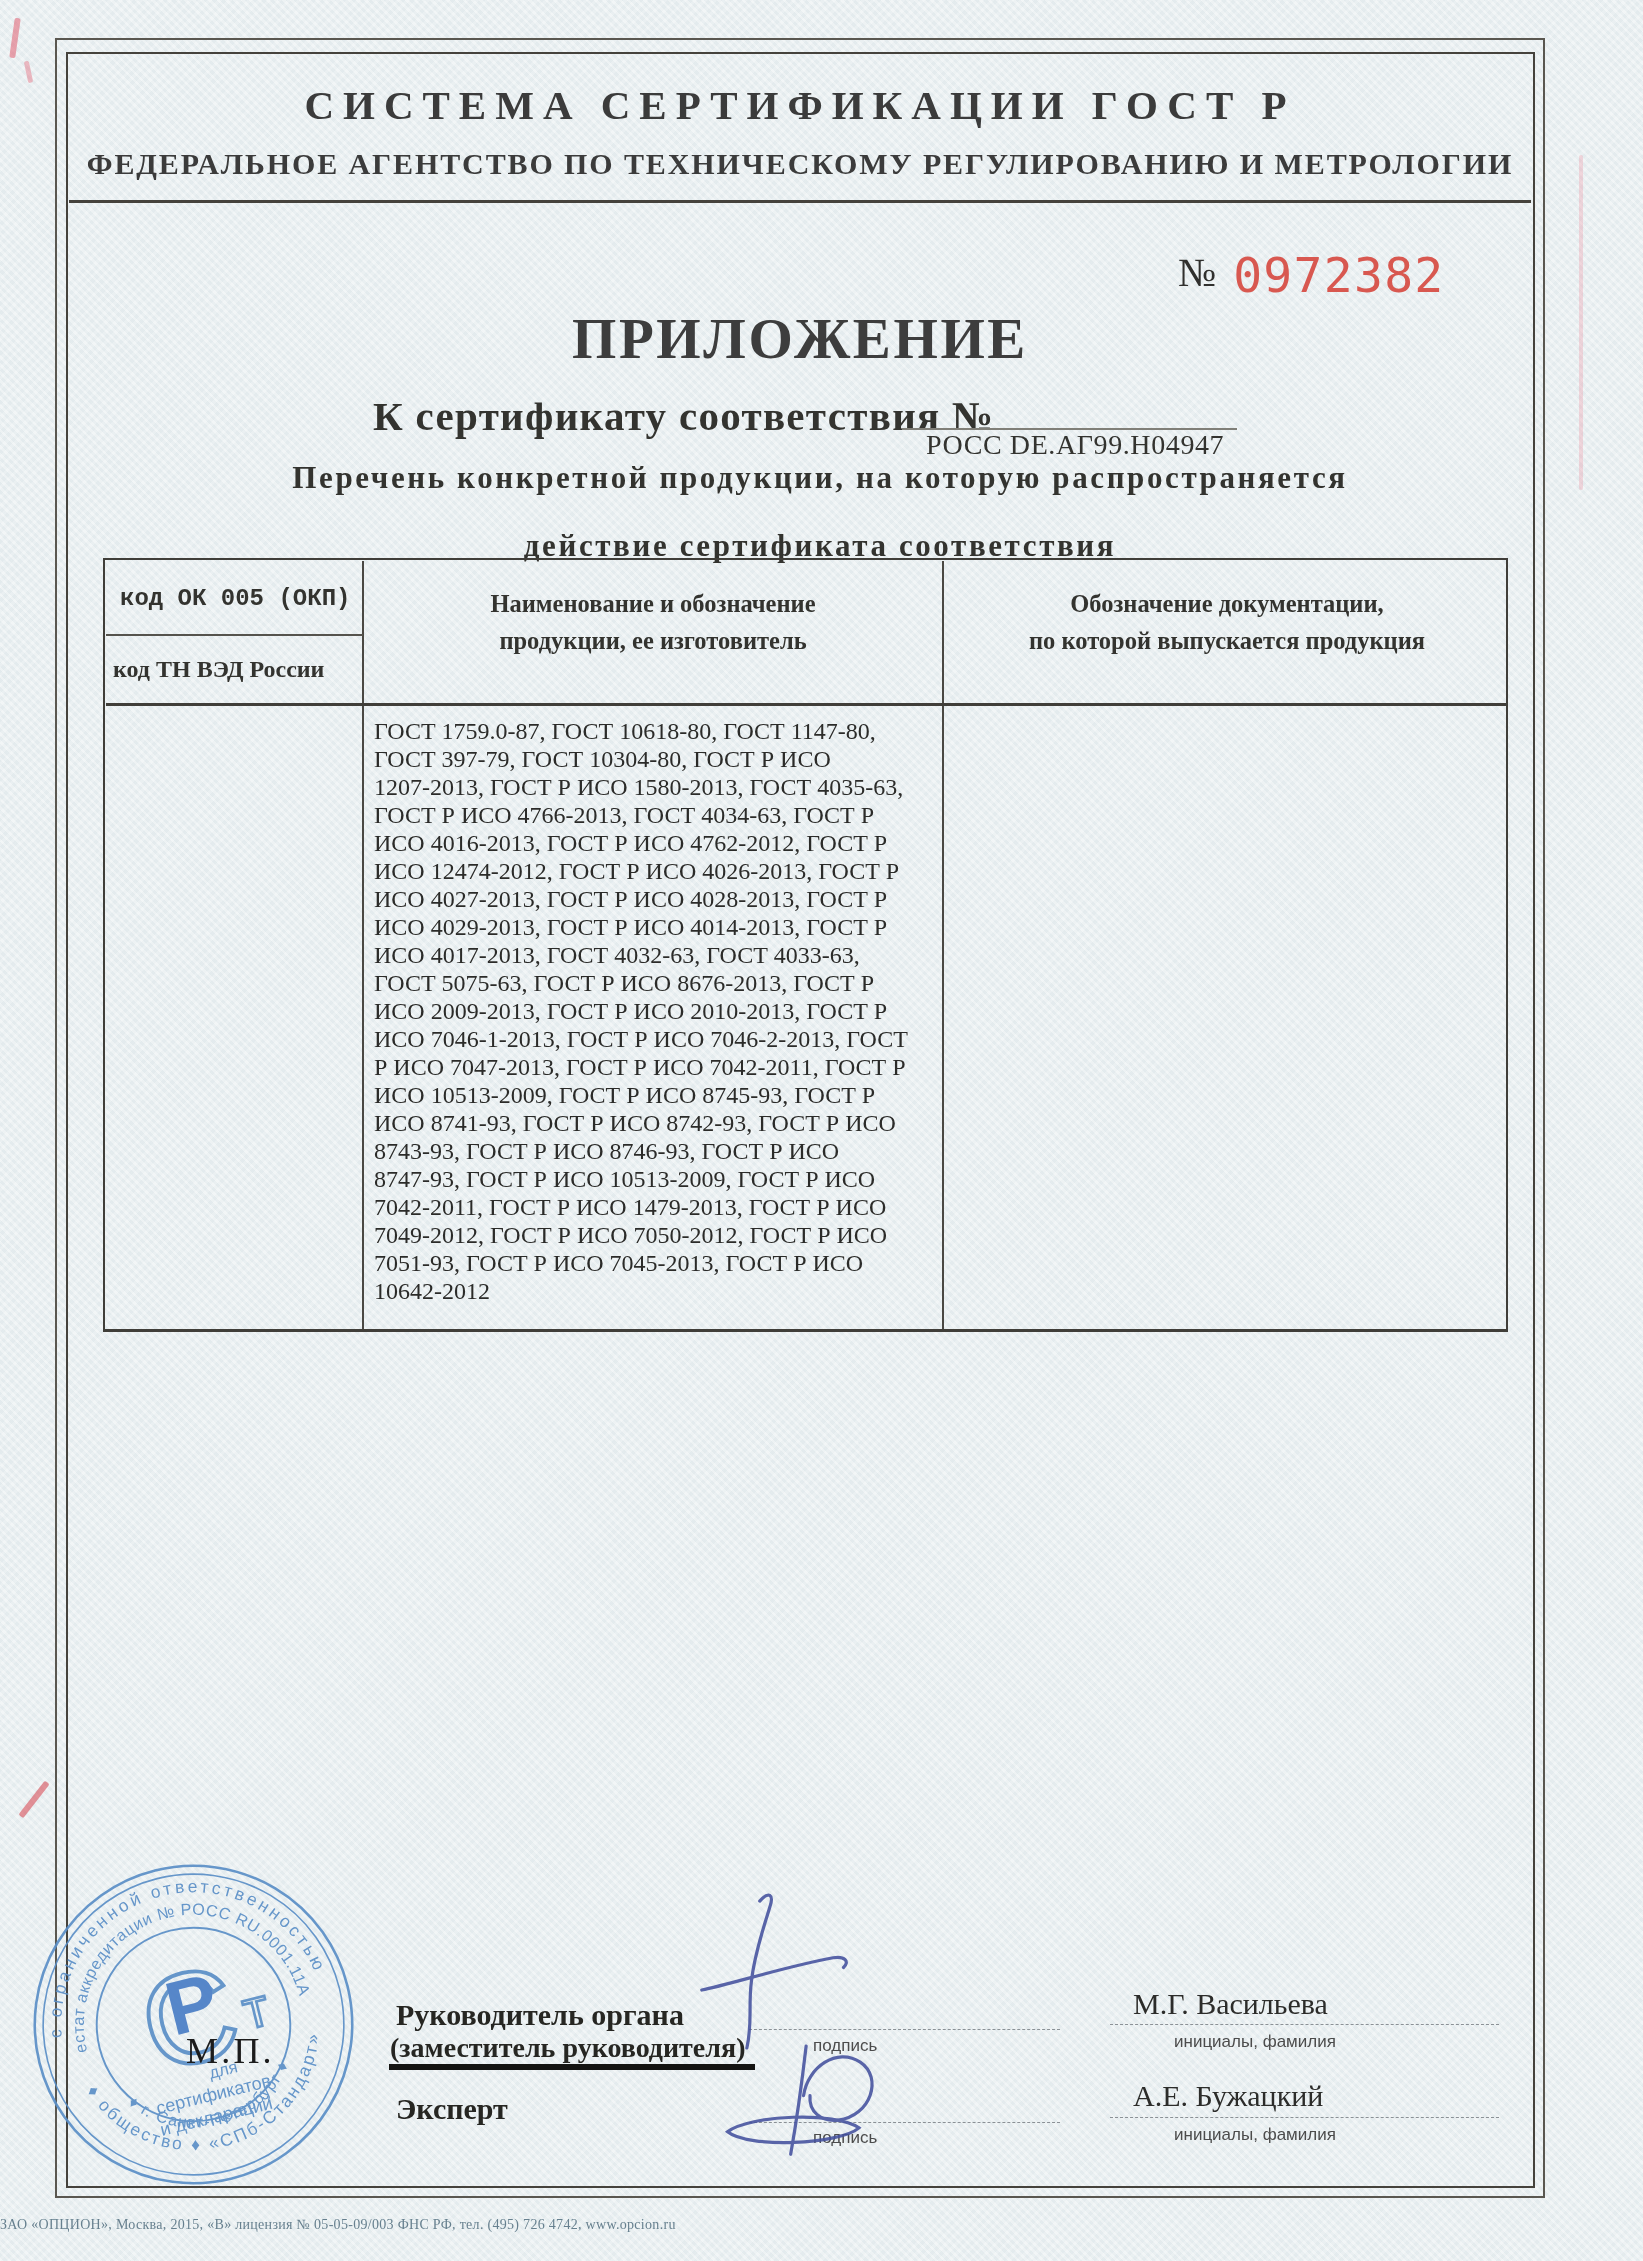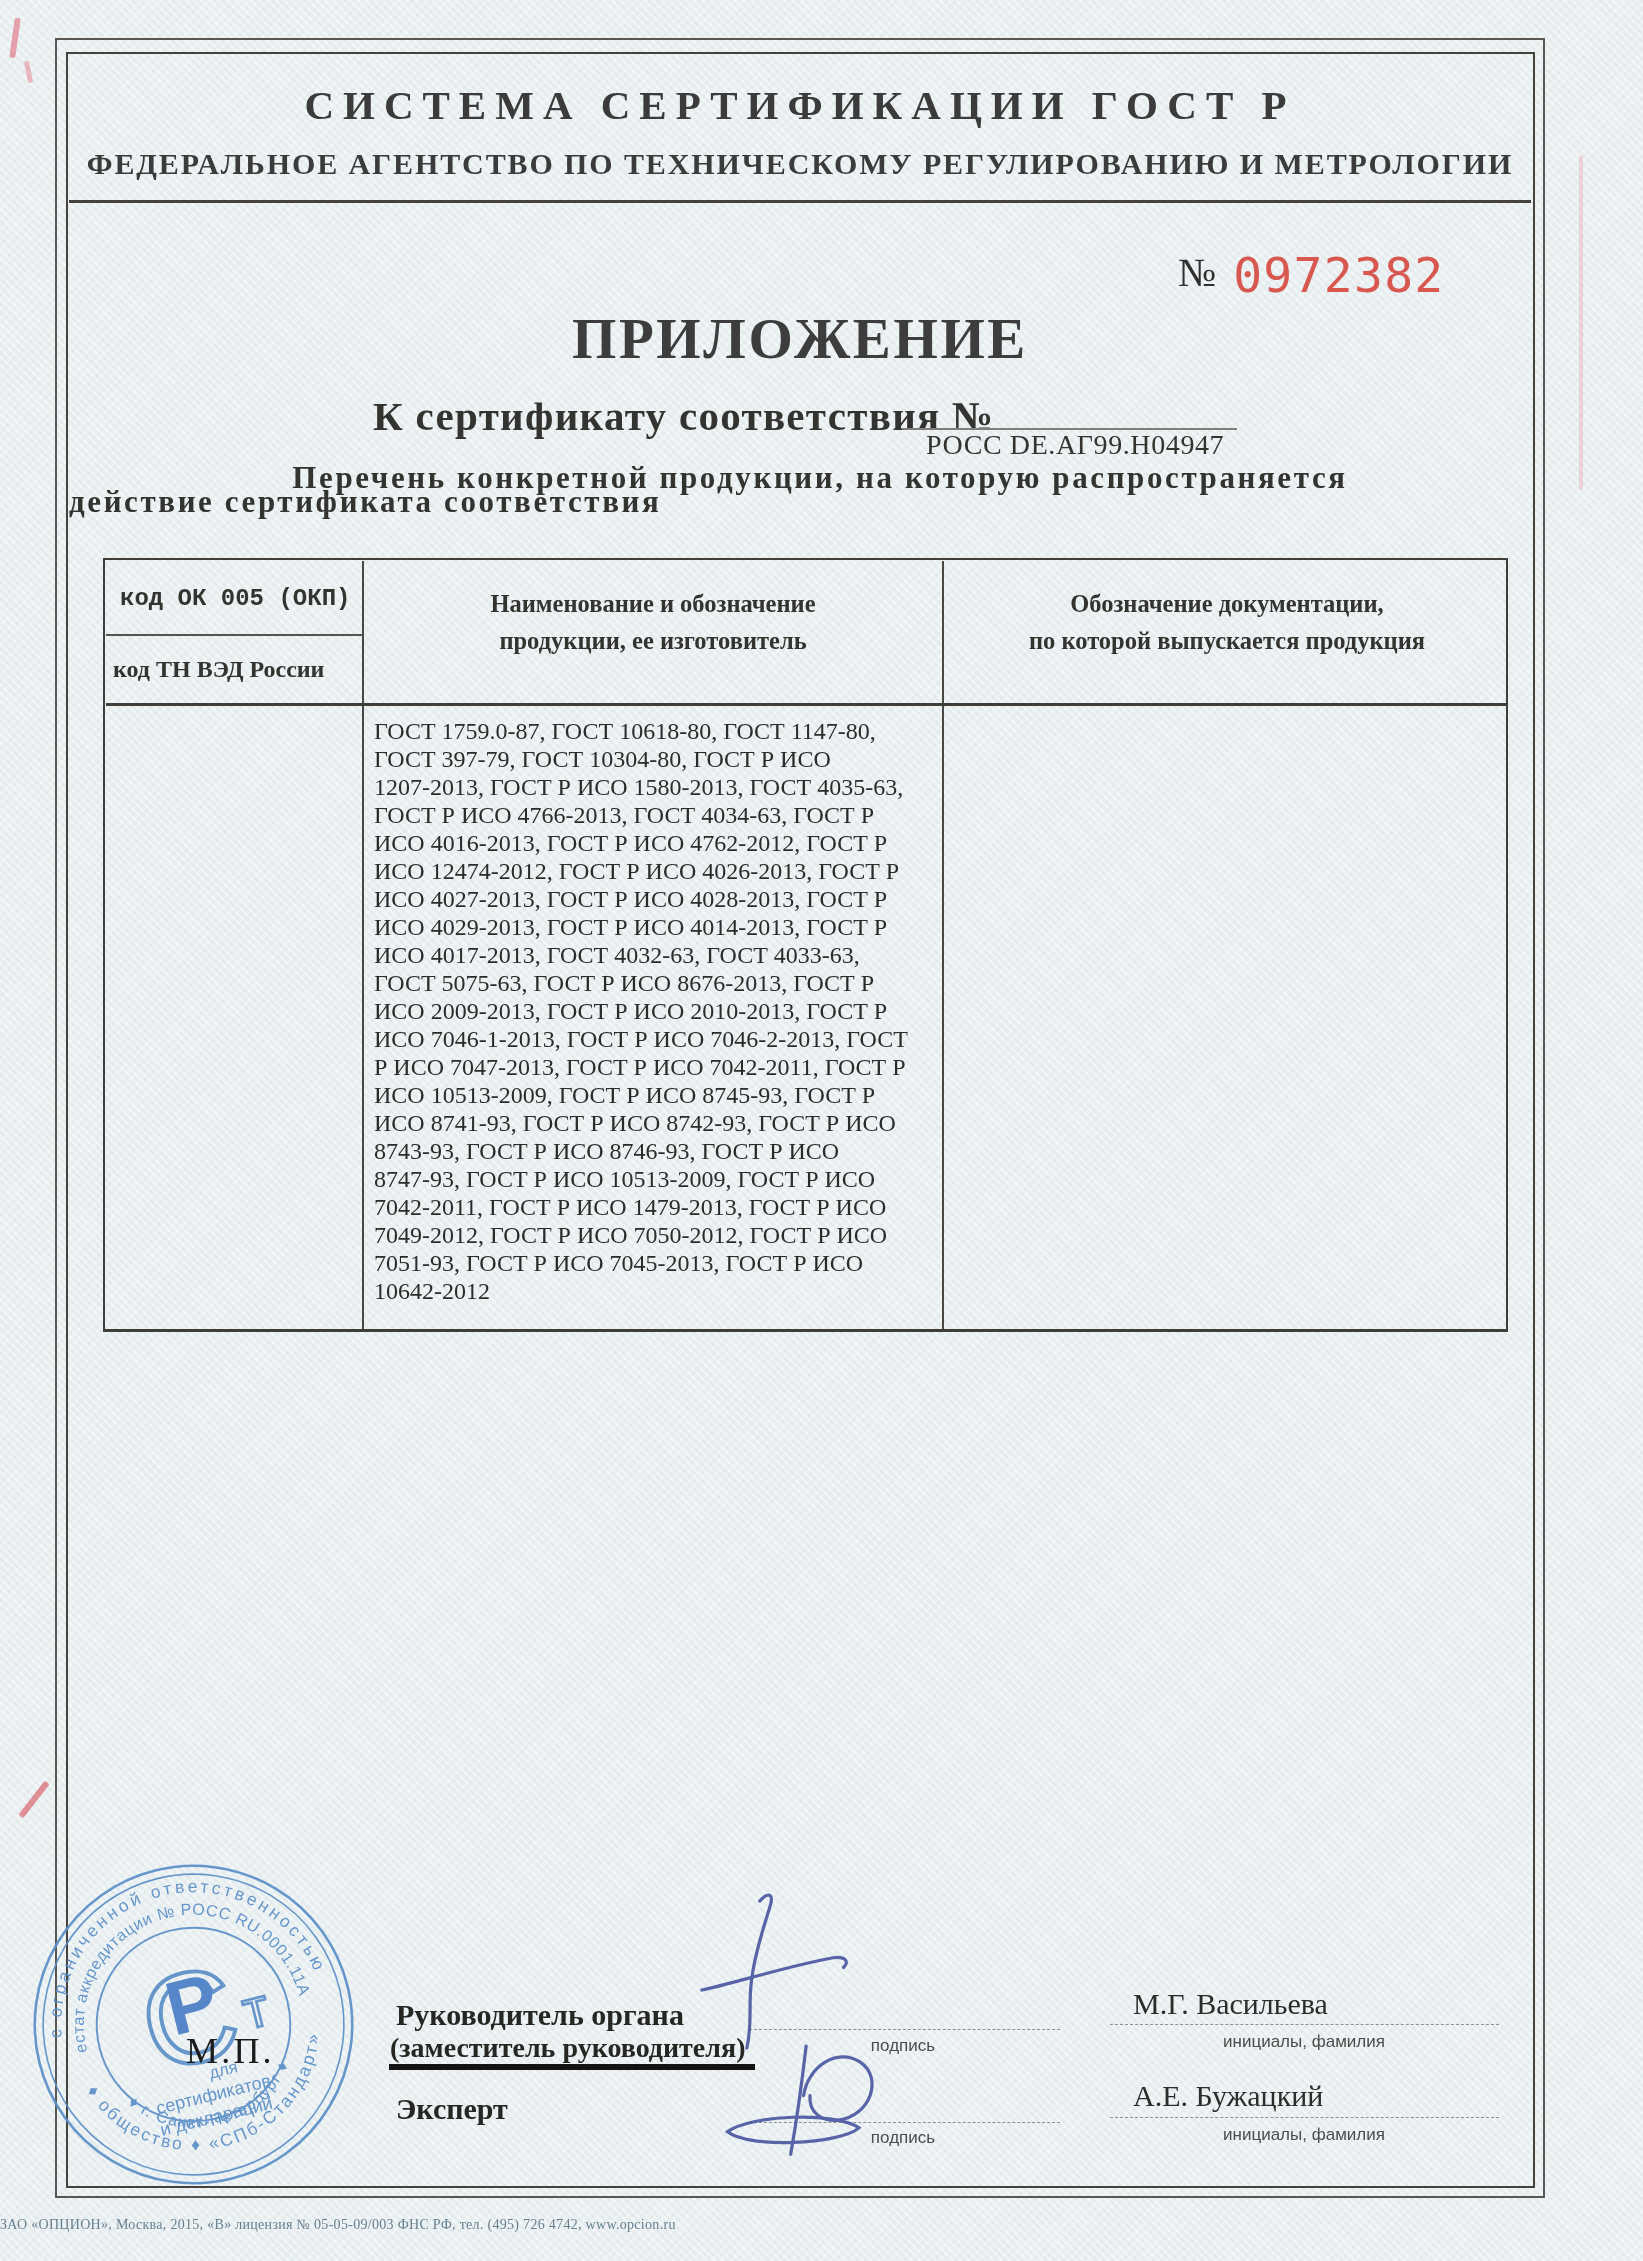--- a/index.html
+++ b/index.html
@@ -30,21 +30,21 @@
   .num-digits{font-family:"DejaVu Sans Mono", monospace;font-size:48px;line-height:.92;letter-spacing:1.3px;}
   
   .doc-title{left:69px;top:306px;width:1462px;text-align:center;font-size:57px;font-weight:bold;
              letter-spacing:2.6px;color:#3d3d3d;}
   .cert-row{left:373px;top:392px;white-space:nowrap;}
   .cert-label{font-size:41px;font-weight:bold;letter-spacing:1.3px;color:#33332f;}
   .cert-value{position:absolute;left:553px;top:1.3px;font-size:28px;letter-spacing:0.6px;color:#33332f;margin-top:36px;}
   .cert-underline{left:902px;top:428px;width:335px;height:1.9px;background:#807f78;}
   .sub1{left:69px;top:460px;width:1502px;text-align:center;font-size:31px;font-weight:bold;
         letter-spacing:2.6px;color:#33332f;}
-  .sub2{left:69px;top:484px;width:1502px;text-align:left;font-size:31px;font-weight:bold;
+  .sub2{left:69px;top:528px;width:1502px;text-align:center;font-size:31px;font-weight:bold;
         letter-spacing:2.6px;color:#33332f;}
   
   .tframe{left:103px;top:558px;width:1405px;height:774px;border:2.6px solid #403e39;border-bottom-width:3.9px;box-sizing:border-box;}
   .vline1{left:362px;top:561px;width:1.9px;height:768px;background:#4a4843;}
   .vline2{left:942px;top:561px;width:1.9px;height:768px;background:#4a4843;}
   .hline-header{left:106px;top:703px;width:1400px;height:3.2px;background:#403e39;}
   .c1divider{left:106px;top:634px;width:257px;height:1.9px;background:#55534d;}
   .cell{font-weight:bold;color:#33332f;}
   .c1a{left:120px;top:585px;width:232px;font-size:24px;font-family:Liberation Mono, monospace;}
   .c1b{left:113px;top:656px;width:245px;font-size:24px;}
@@ -54,21 +54,21 @@
   
   .role1a{left:396px;top:1998px;font-size:30px;font-weight:bold;color:#262622;}
   .role1b{left:390px;top:2032px;font-size:28px;font-weight:bold;color:#262622;}
   .role1b-underline{left:389px;top:2064px;width:366px;height:6.4px;background:#141412;}
   .role2{left:396px;top:2092px;font-size:30px;font-weight:bold;color:#262622;}
   .sigline{border-top:1.3px dashed #8b9196;height:0;}
   .sigline1{left:749px;top:2029px;width:311px;}
   .sigline2{left:749px;top:2122px;width:311px;}
   .nameline1{left:1110px;top:2024px;width:389px;border-top:1.3px dashed #8b9196;height:0;}
   .nameline2{left:1110px;top:2117px;width:389px;border-top:1.3px dashed #8b9196;height:0;}
-  .caption{font-family:"Liberation Sans", sans-serif;font-size:17px;color:#4c4c4c;text-align:center;}
+  .caption{font-family:"Liberation Sans", sans-serif;font-size:17px;color:#4c4c4c;text-align:left;}
   .cap-sign1{left:813px;top:2036px;width:180px;}
   .cap-sign2{left:813px;top:2128px;width:180px;}
   .cap-name1{left:1174px;top:2032px;width:260px;}
   .cap-name2{left:1174px;top:2125px;width:260px;}
   .name1{left:1133px;top:1987px;font-size:30px;color:#2c2c2a;}
   .name2{left:1133px;top:2079px;font-size:30px;color:#2c2c2a;}
   .mp-label{left:186px;top:2030px;font-size:36px;letter-spacing:3.2px;color:#1c1c1c;}
   
   .stamp-svg{left:18px;top:1849px;width:351px;height:351px;opacity:.92;}
   .autograph-svg{left:645px;top:1856px;width:464px;height:335px;}

